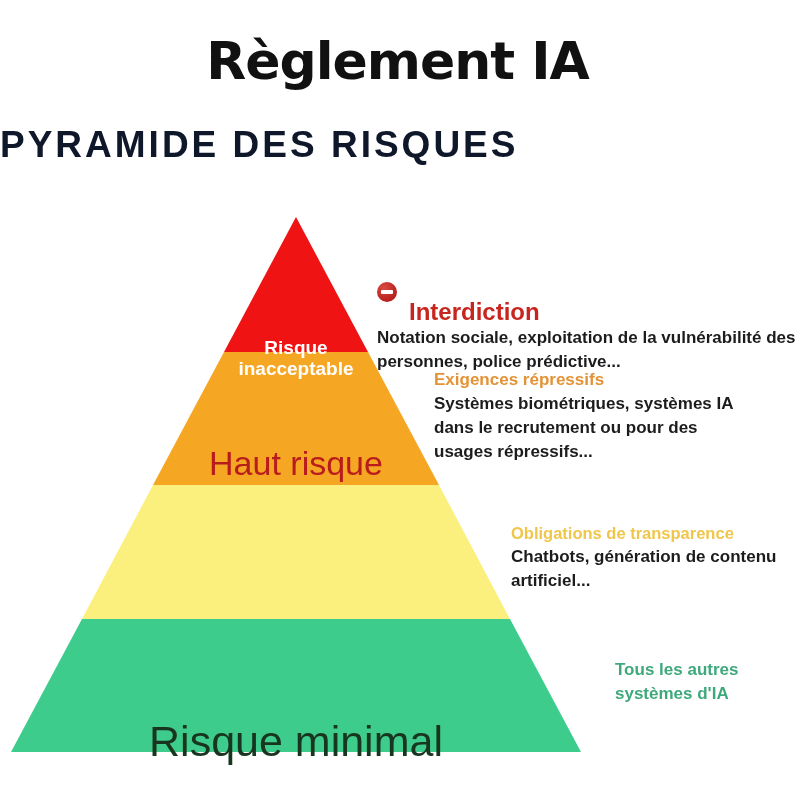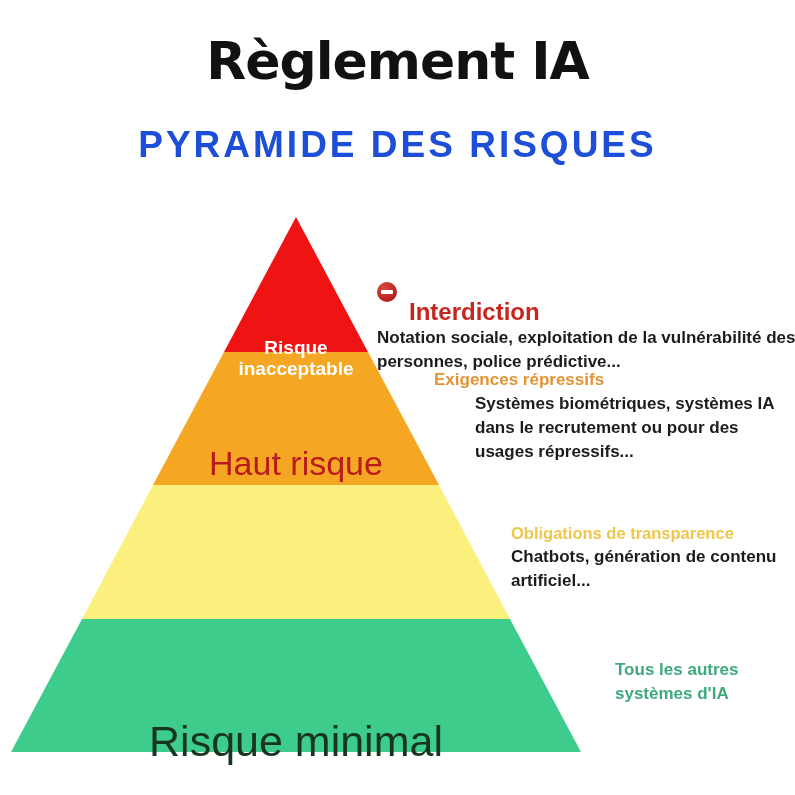--- a/index.html
+++ b/index.html
@@ -8,42 +8,42 @@
     font-family:"Liberation Sans", sans-serif; overflow:hidden;
   }
   .title {
     position:absolute; top:30px; left:0; width:100%;
     text-align:center; font-family:"DejaVu Sans", sans-serif;
     font-weight:bold; font-size:52px; line-height:62px;
     letter-spacing:-1px; color:#111111;
   }
   .subtitle {
     position:absolute; top:120px; left:0; width:100%;
-    text-align:center; font-weight:bold; font-size:37px; line-height:50px;
-    letter-spacing:3px; color:#1d4ed8;
+    font-weight:bold; font-size:37px; line-height:50px;
+    letter-spacing:3px; color:#0f172a;
   }
   .pyramid-svg { position:absolute; top:0; left:0; }
   .lvl-label { position:absolute; text-align:center;margin-top:48px; }
   .lvl1-label {
     top:289px; left:221px; width:150px;
     font-size:19px; font-weight:bold; line-height:21px; color:#ffffff;
   }
   .lvl2-label { top:395px; left:146px; width:300px; font-size:34px; line-height:40px; color:#b91c1c;text-align:center; }
   .lvl3-label { top:539px; left:117px; width:360px; font-size:32px; line-height:38px; color:#22221c; }
   .lvl4-label { top:674px; left:146px; width:300px; font-size:43px; line-height:39px; color:#17351f; }
   .annotation { position:absolute; }
   .ann-heading { font-weight:bold; font-size:17px; line-height:24px; }
   .ann-body { font-weight:bold; font-size:17px; line-height:24px; color:#1c1c1c; }
   .ann1 { left:377px; top:260px; }
   .ann1 .ann-heading { color:#c8251e; font-size:24px;margin-top:40px; }
   .ann1 .ann-body { width:446px; margin-top:2px; }
   .ann1-head-row { display:flex; align-items:center; gap:12px; }
   .ann2 { left:434px; top:368px; }
   .ann2 .ann-heading { color:#e39335; }
-  .ann2 .ann-body { width:302px;margin-left:41px; }
+  .ann2 .ann-body { width:302px; }
   .ann3 { left:511px; top:521px; }
   .ann3 .ann-heading { color:#f0c64a; font-size:16.5px; }
   .ann3 .ann-body { width:290px; }
   .ann4 { left:603px; top:658px;margin-left:12px; }
   .ann4 .ann-heading { color:#3fa97c; width:170px; line-height:24px; }
   .no-entry {
     width:20px; height:20px; border-radius:50%;
     background:radial-gradient(circle at 35% 30%, #d84a42, #b61d1a 75%);
     position:relative; flex:0 0 auto;
   }

